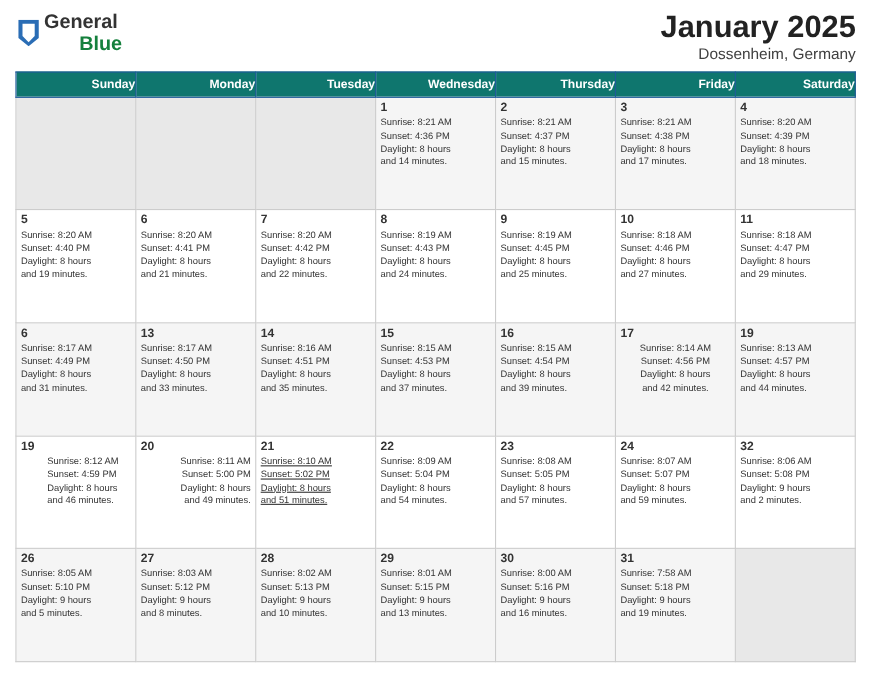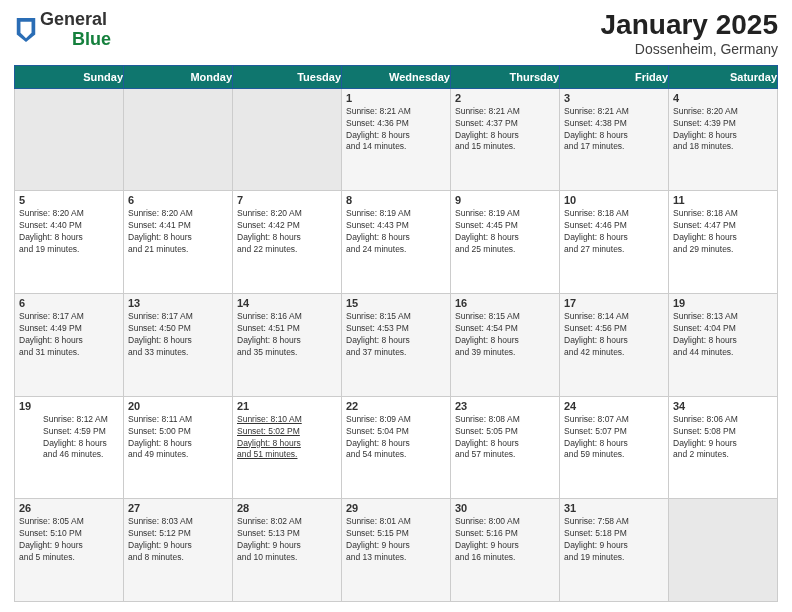--- a/index.html
+++ b/index.html
@@ -256,44 +256,44 @@
           </td>
           <td>
             <span class="day-num">16</span>
             <div class="day-info" style="white-space: pre-line;">Sunrise: 8:15 AM
 Sunset: 4:54 PM
 Daylight: 8 hours
 and 39 minutes.</div>
           </td>
           <td>
             <span class="day-num">17</span>
-            <div class="day-info" style="white-space: pre-line;">Sunrise: 8:14 AM
+            <div class="day-info" style="white-space: pre-line; text-align: center;">Sunrise: 8:14 AM
 Sunset: 4:56 PM
 Daylight: 8 hours
 and 42 minutes.</div>
           </td>
           <td>
             <span class="day-num">19</span>
             <div class="day-info" style="white-space: pre-line;">Sunrise: 8:13 AM
-Sunset: 4:04 PM
+Sunset: 4:57 PM
 Daylight: 8 hours
 and 44 minutes.</div>
           </td>
         </tr>
         <tr>
           <td>
             <span class="day-num">19</span>
             <div class="day-info" style="white-space: pre-line; margin-left: 24px;">Sunrise: 8:12 AM
 Sunset: 4:59 PM
 Daylight: 8 hours
 and 46 minutes.</div>
           </td>
           <td>
             <span class="day-num">20</span>
-            <div class="day-info" style="white-space: pre-line;">Sunrise: 8:11 AM
+            <div class="day-info" style="white-space: pre-line; text-align: right;">Sunrise: 8:11 AM
 Sunset: 5:00 PM
 Daylight: 8 hours
 and 49 minutes.</div>
           </td>
           <td>
             <span class="day-num">21</span>
             <div class="day-info" style="white-space: pre-line; text-decoration: underline;">Sunrise: 8:10 AM
 Sunset: 5:02 PM
 Daylight: 8 hours
 and 51 minutes.</div>
@@ -313,21 +313,21 @@
 and 57 minutes.</div>
           </td>
           <td>
             <span class="day-num">24</span>
             <div class="day-info" style="white-space: pre-line;">Sunrise: 8:07 AM
 Sunset: 5:07 PM
 Daylight: 8 hours
 and 59 minutes.</div>
           </td>
           <td>
-            <span class="day-num">34</span>
+            <span class="day-num">32</span>
             <div class="day-info" style="white-space: pre-line;">Sunrise: 8:06 AM
 Sunset: 5:08 PM
 Daylight: 9 hours
 and 2 minutes.</div>
           </td>
         </tr>
         <tr>
           <td>
             <span class="day-num">26</span>
             <div class="day-info" style="white-space: pre-line;">Sunrise: 8:05 AM

